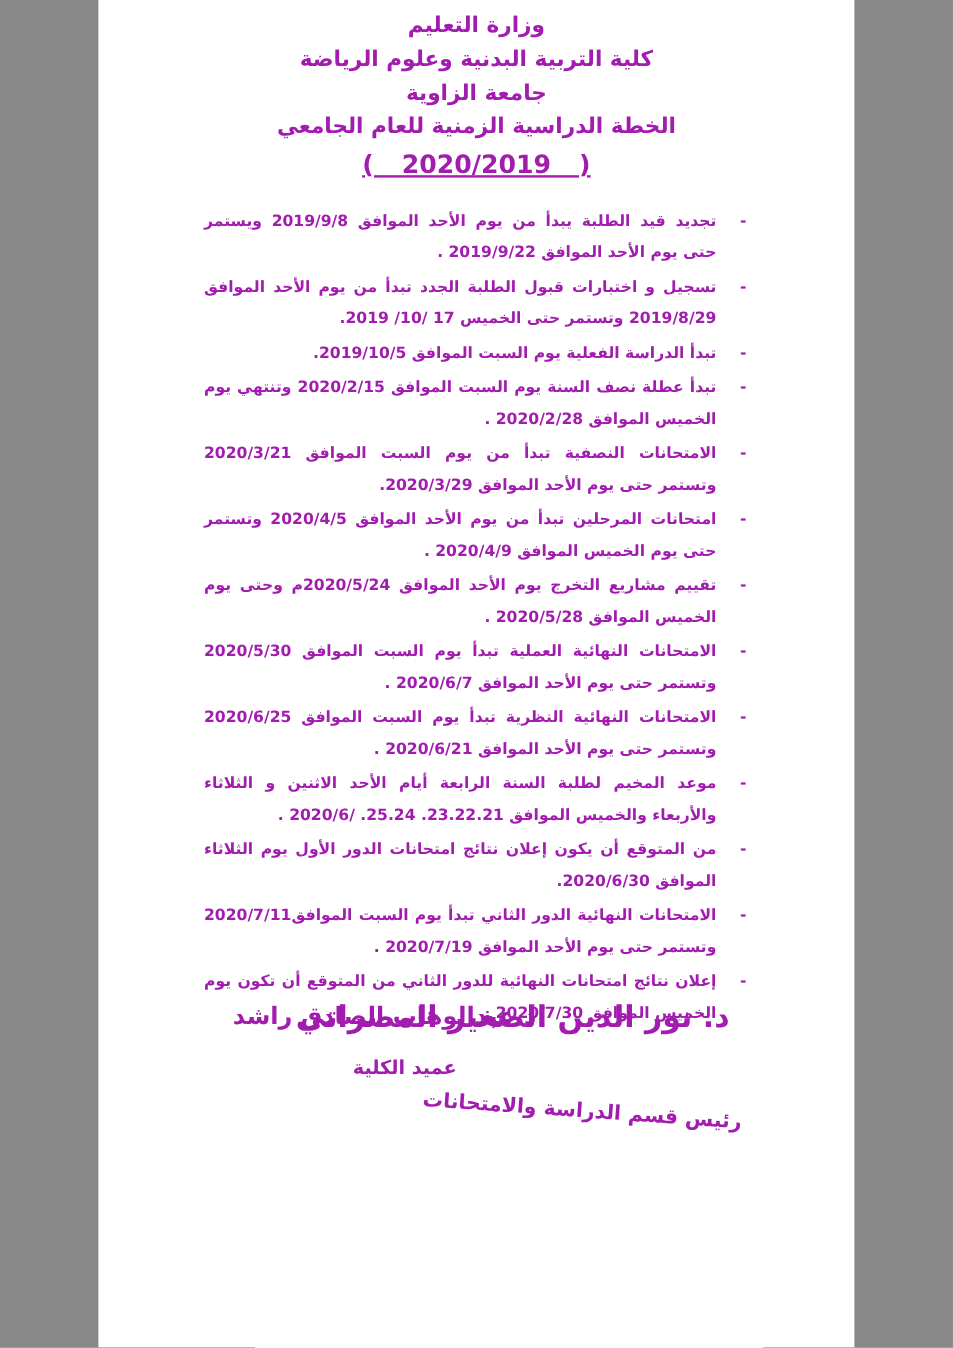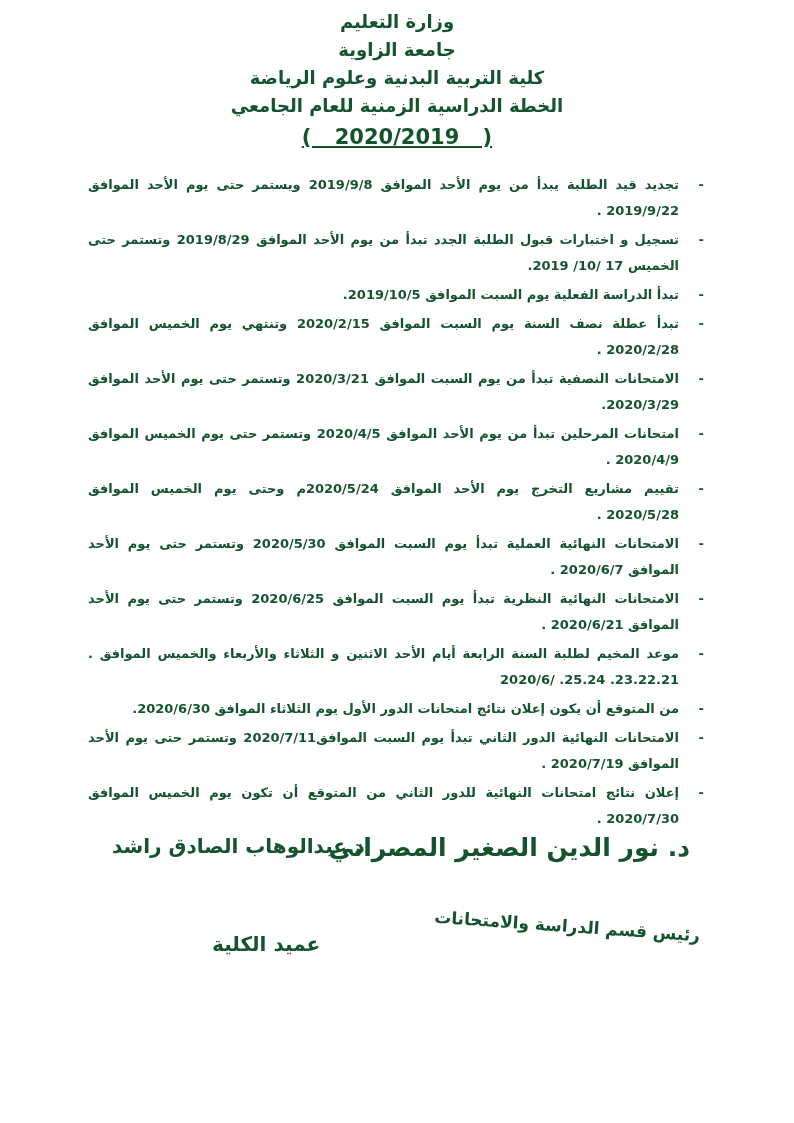--- a/index.html
+++ b/index.html
@@ -1,22 +1,22 @@
 <!DOCTYPE html>
 <html lang="ar"><head>
 <meta charset="utf-8">
 <style>
   html, body { margin: 0; padding: 0; background: #888; }
   .page {
     position: relative;
-    width: 794px;
+    width: 630px;
     height: 1123px;
     margin: 0 auto;
     background: #ffffff;
-    color: #14532d;
+    color: #a21caf;
     direction: rtl;
     font-family: "DejaVu Sans", sans-serif;
     overflow: hidden;
   }
   
   .doc-header {
     padding-top: 8px;
     text-align: center;
     font-weight: bold;
   }
@@ -67,31 +67,31 @@
     font-weight: bold;
     white-space: nowrap;
   }
   .sig-name-right { top: 833px; right: 104px; font-size: 25px; }
   .sig-name-left  { top: 834px; left: 112px;  font-size: 20px; }
   .sig-title-right {
     top: 916px; right: 94px; font-size: 17px;
     transform: rotate(4deg);
     transform-origin: center;
   }
-  .sig-title-left { top: 932px; left: 212px; font-size: 20px; }
+  .sig-title-left { top: 880px; left: 212px; font-size: 16px; }
 </style>
 </head>
 <body>
 
 <div class="page">
 
   <div class="doc-header">
     <div class="h-line">وزارة التعليم</div>
+    <div class="h-line">كلية التربية البدنية وعلوم الرياضة</div>
     <div class="h-line">جامعة الزاوية</div>
-    <div class="h-line">كلية التربية البدنية وعلوم الرياضة</div>
     <div class="h-line">الخطة الدراسية الزمنية للعام الجامعي</div>
     <div class="h-year">( 2020/2019 )</div>
   </div>
 
   <ul class="schedule-list">
     <li class="schedule-item">
       <span class="dash">-</span>
       <span>تجديد قيد الطلبة يبدأ من يوم الأحد الموافق 2019/9/8 ويستمر حتى يوم الأحد الموافق 2019/9/22 .</span>
       <span class="ltr-seg"></span>
     </li>

